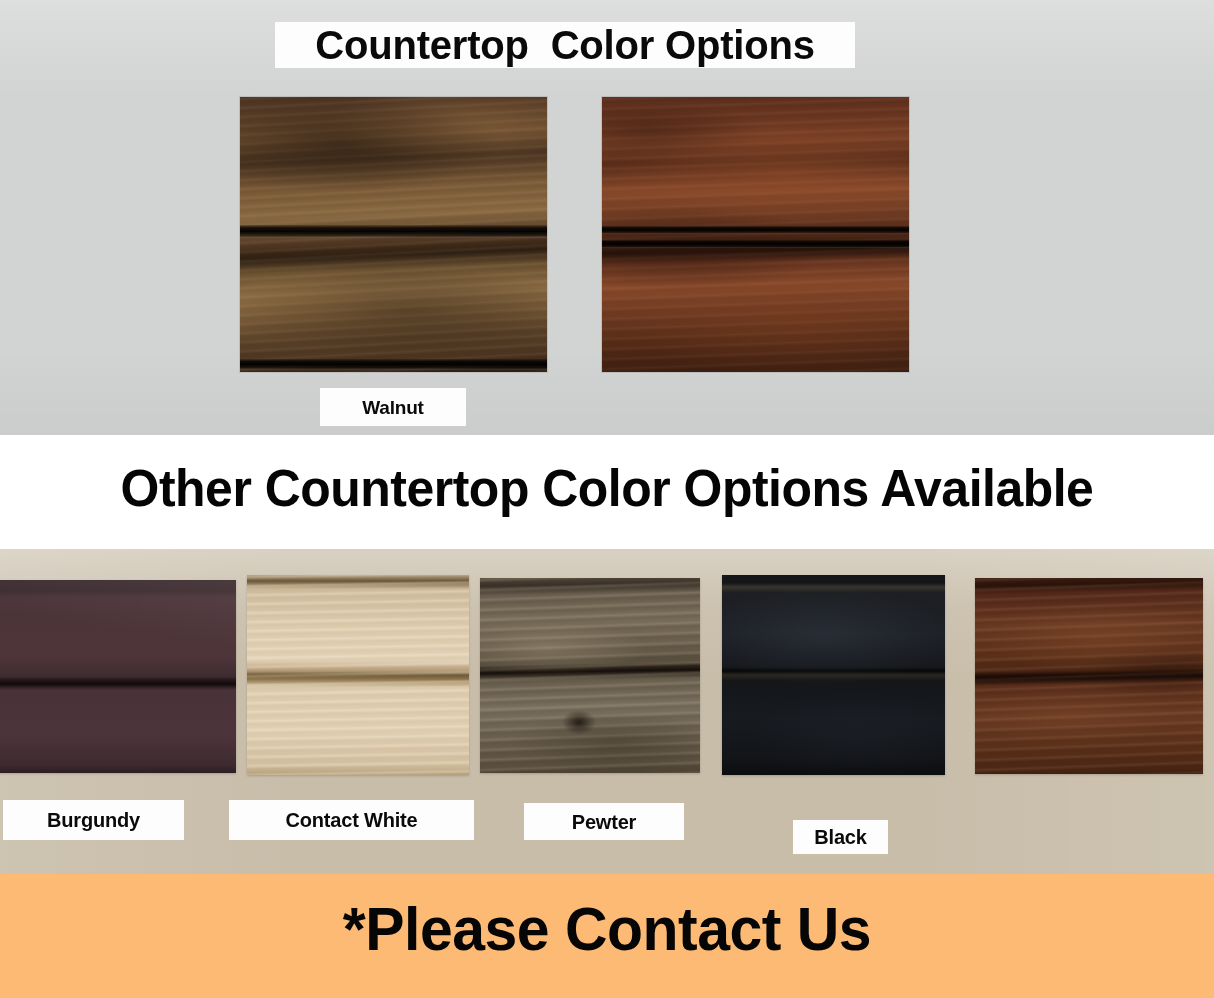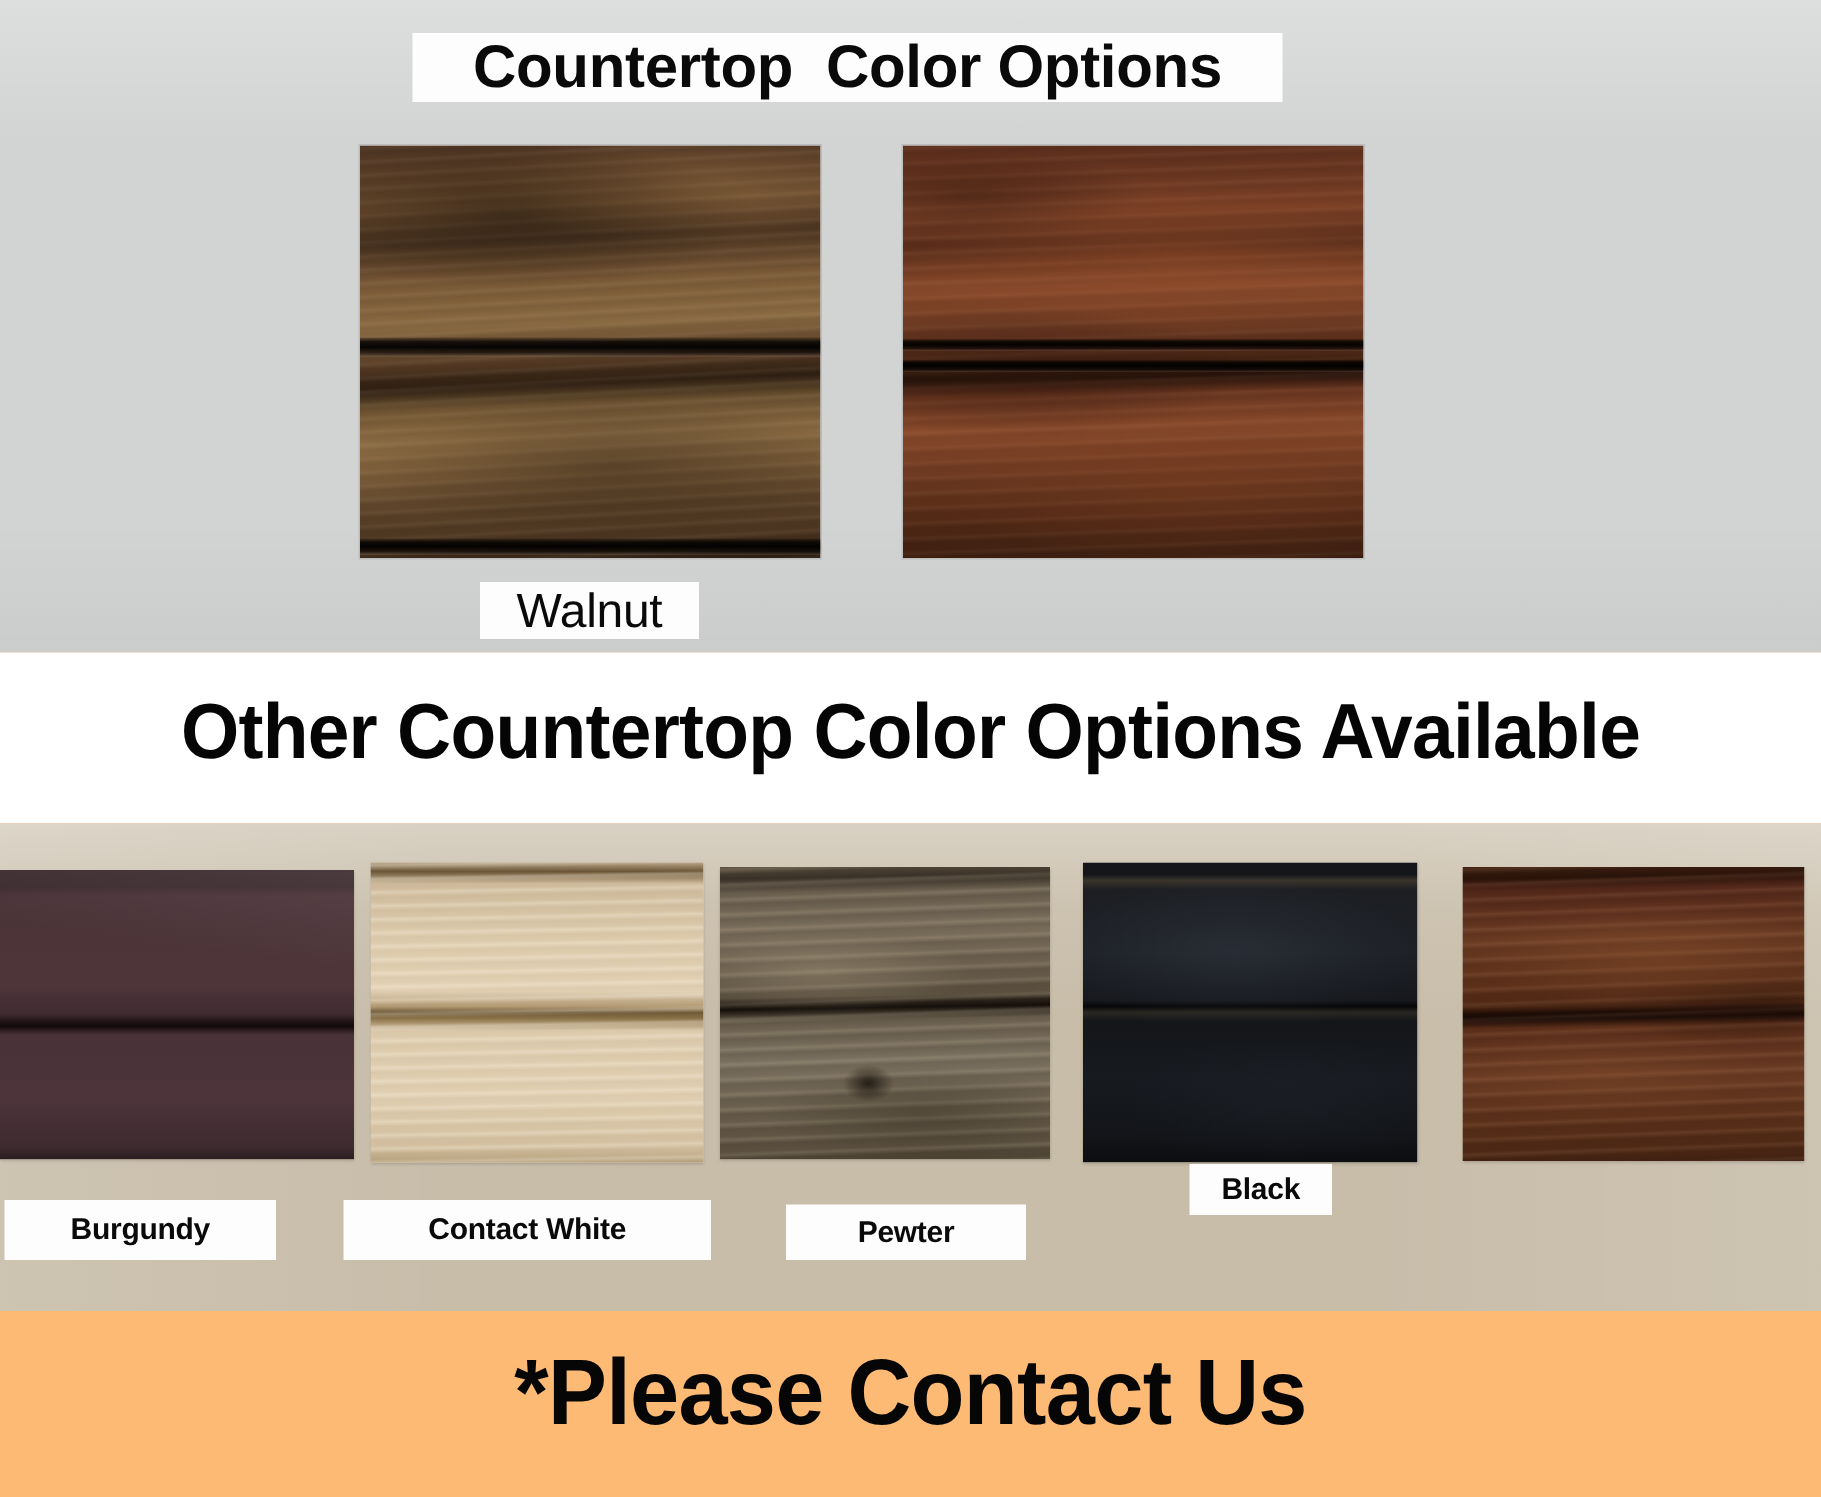--- a/index.html
+++ b/index.html
@@ -128,21 +128,21 @@
       rgba(0,0,0,.82) 22%,
       rgba(0,0,0,.95) 50%,
       rgba(0,0,0,.60) 78%,
       rgba(255,255,255,.10) 100%);
   }
 
   .label-box {
     position:absolute;
     background:#fdfdfd;
     display:flex; align-items:center; justify-content:center;
-    font-size:32px; font-weight:normal;
+    font-size:19px; font-weight:bold;
     font-stretch:condensed;
     color:#0a0a0a;
     line-height:1;
     letter-spacing:-0.2px;
   }
   #label-walnut { left:320px; top:388px; width:146px; height:38px; }
   #label-cherry { left:706px; top:388px; width:142px; height:38px; }
 
   
   .heading-band {
@@ -309,21 +309,21 @@
     display:flex; align-items:center; justify-content:center;
     font-size:20px; font-weight:bold;
     font-stretch:condensed;
     color:#0a0a0a;
     line-height:1;
     letter-spacing:-0.2px;
   }
   #label-burgundy { left:3px;   top:800px; width:181px; height:40px; }
   #label-antique  { left:229px; top:800px; width:245px; height:40px; }
   #label-pewter   { left:524px; top:803px; width:160px; height:37px; }
-  #label-black    { left:793px; top:776px; width:95px;  height:34px; }
+  #label-black    { left:793px; top:820px; width:95px;  height:34px; }
   #label-tobacco  { left:985px; top:801px; width:213px; height:39px; }
 
   
   .footer-note {
     position:absolute; left:0; top:898px;
     width:1214px;
     text-align:center;
     font-size:62px; font-weight:bold;
     font-stretch:condensed;
     color:#060606;

